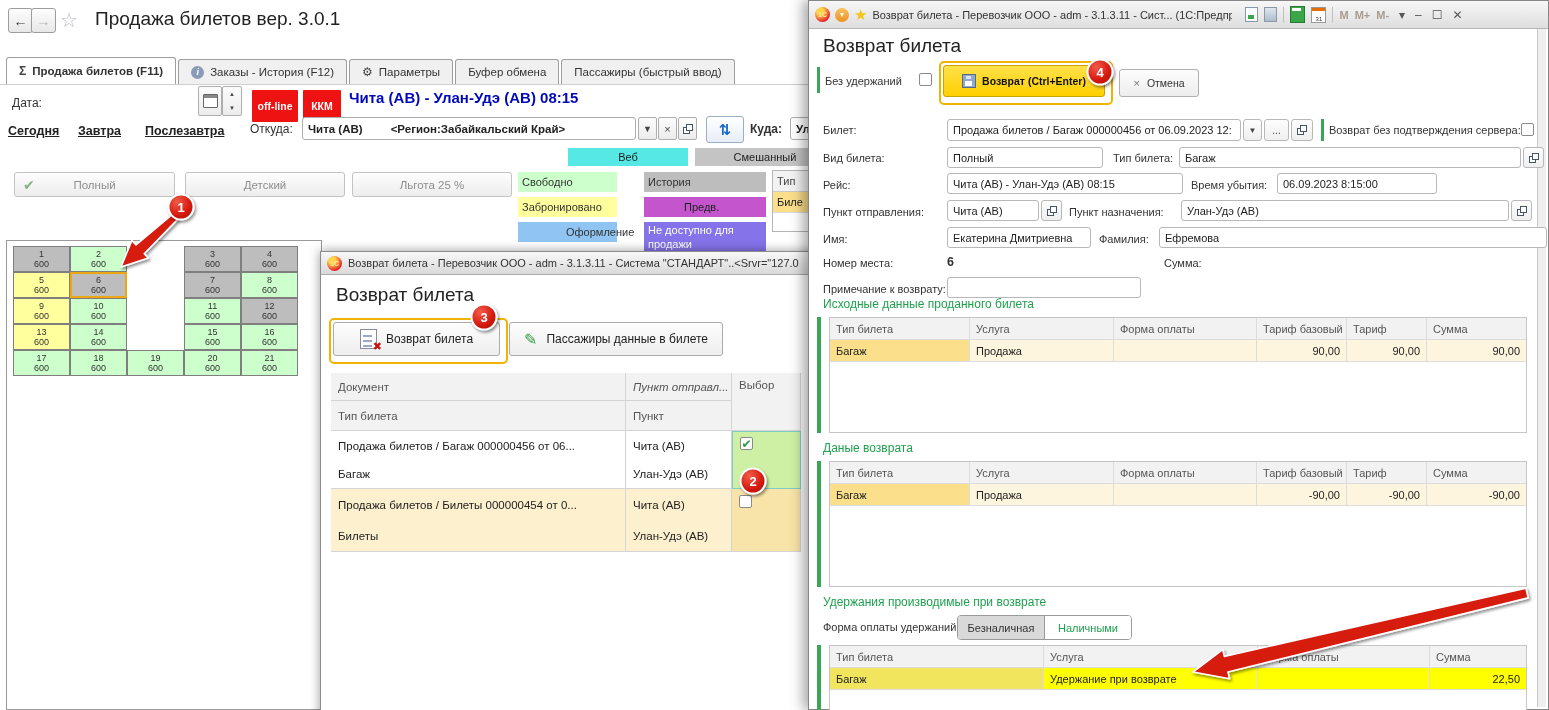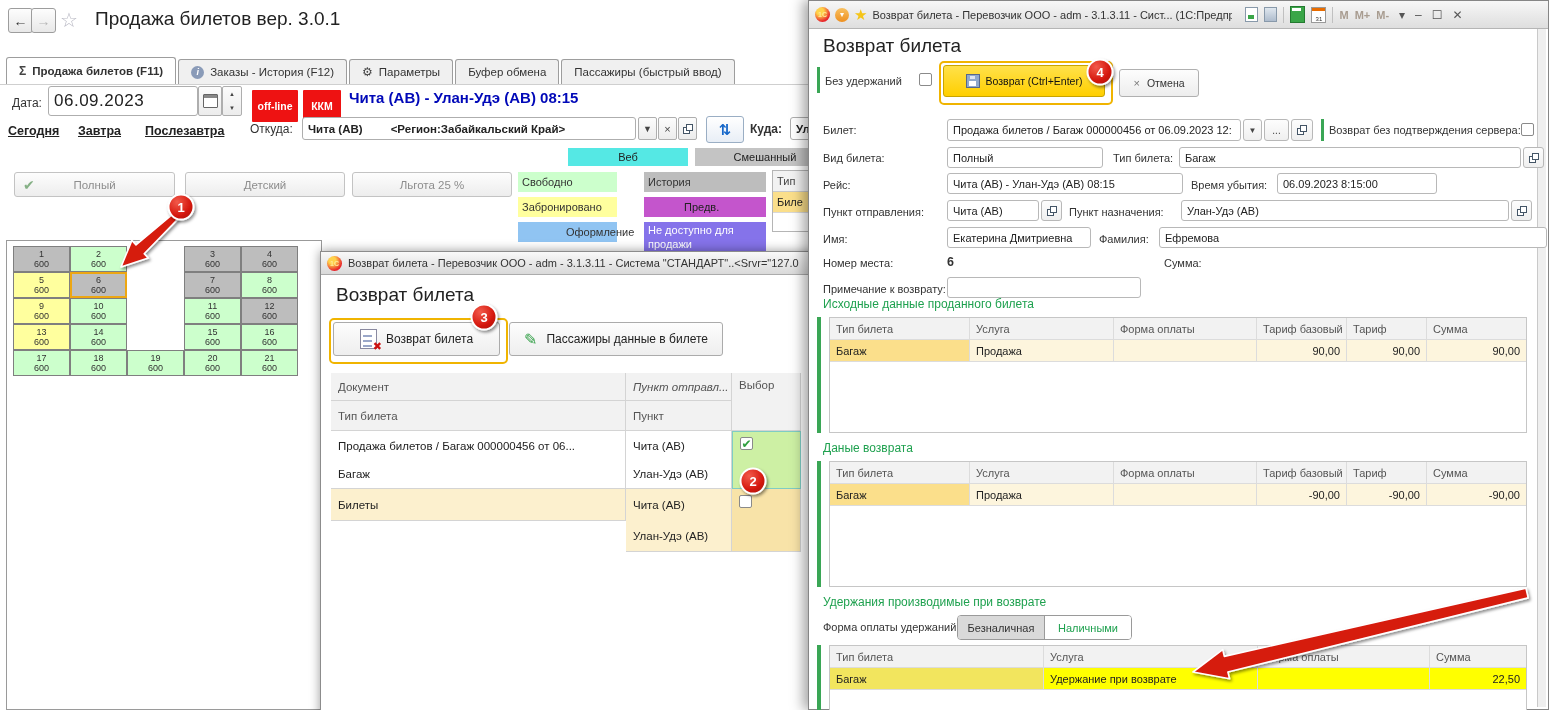--- a/index.html
+++ b/index.html
@@ -104,21 +104,21 @@
     background-image:linear-gradient(#fff,#fff);background-size:9px 3px;background-repeat:no-repeat;background-position:1px 1px;}
   .ic-cal31{width:13px;height:14px;background:#fff;border:1px solid #999;position:relative;font-size:6px;
     display:flex;align-items:flex-end;justify-content:center;color:#333;}
   .ic-cal31::before{content:"";position:absolute;top:0;left:0;right:0;height:3px;background:#e86c00;}
   .memtxt{color:#a89c90;font-size:11px;font-weight:bold;}
   .wctl{color:#555;font-size:12px;margin-left:4px;}
   .sep{width:1px;height:16px;background:#c0c0c0;}
   .rheading{position:absolute;left:14px;top:34px;font-size:19px;color:#222;}
   .grnbar{position:absolute;width:3px;background:#3aa655;}
   .ybtn{position:absolute;border:1px solid #c8a400;border-radius:3px;background:linear-gradient(#ffe14a,#ffcf00);
-    display:flex;align-items:center;justify-content:center;gap:6px;font-size:10.5px;font-weight:normal;color:#111;box-sizing:border-box;text-align:center;}
+    display:flex;align-items:center;justify-content:center;gap:6px;font-size:10.5px;font-weight:bold;color:#111;box-sizing:border-box;text-align:center;}
   .ic-save{width:12px;height:12px;background:#8fa8cc;border:1px solid #56688c;position:relative;}
   .ic-save::before{content:"";position:absolute;left:2px;bottom:1px;width:7px;height:5px;background:#fff;}
   .ic-save::after{content:"";position:absolute;left:3px;top:1px;width:5px;height:3px;background:#dde4f0;}
   .graybtn{position:absolute;border:1px solid #b0b0b0;border-radius:3px;background:linear-gradient(#fdfdfd,#ededed);
     display:flex;align-items:center;justify-content:center;gap:7px;font-size:10.5px;color:#333;box-sizing:border-box;}
   .xic{color:#777;font-size:11px;}
   .rlbl{position:absolute;font-size:11px;color:#333;white-space:nowrap;}
   .rfield{position:absolute;background:#fff;border:1px solid #b8b8b8;border-radius:3px;display:flex;align-items:center;
     padding:0 5px;box-sizing:border-box;font-size:11px;color:#222;white-space:nowrap;overflow:hidden;}
   .mini{position:absolute;border:1px solid #b8b8b8;border-radius:3px;background:linear-gradient(#fdfdfd,#efefef);
@@ -177,21 +177,20 @@
         <div class="tab">
           <span>Буфер обмена</span>
         </div>
         <div class="tab">
           <span>Пассажиры (быстрый ввод)</span>
         </div>
       </div>
     <div class="content-line"></div>
 
     <div class="lbl" style="left:12px;top:96px;font-size:12px;">Дата:</div>
-    <div class="field date-field" style="left:48px;top:86px;width:150px;height:30px;">06.09.2023</div>
     <div class="sqbtn" style="left:198px;top:86px;width:24px;height:30px;">
         <span class="ic-cal"></span>
       </div>
     <div class="sqbtn spinner" style="left:222px;top:86px;width:20px;height:30px;">
         <span>▲</span>
         <span>▼</span>
       </div>
     <div class="badge" style="left:252px;top:90px;width:46px;">off-line</div>
     <div class="badge" style="left:303px;top:90px;width:38px;">ККМ</div>
     <div class="route" style="left:349px;top:89px;">Чита (АВ) - Улан-Удэ (АВ) 08:15</div>
@@ -358,20 +357,21 @@
     <div class="dlgbtn" style="left:188px;top:70px;width:214px;height:34px;">
       <span class="ic-pencil">✎</span>
       <span>Пассажиры данные в билете</span>
     </div>
 
     <div class="dcol" style="left:10px;width:295px;">
       <div class="dcell dhdr" style="height:28px;">Документ</div>
       <div class="dcell dhdr" style="height:30px;">Тип билета</div>
       <div class="dcell" style="height:29px;border-bottom:none;">Продажа билетов / Багаж 000000456 от 06...</div>
       <div class="dcell" style="height:29px;">Багаж</div>
+      <div class="dcell cream" style="height:31px;border-bottom:none;">Продажа билетов / Билеты 000000454 от 0...</div>
       <div class="dcell cream" style="height:32px;">Билеты</div>
     </div>
 
     <div class="dcol" style="left:305px;width:106px;">
       <div class="dcell dhdr" style="height:28px;font-style:italic;">Пункт отправл...</div>
       <div class="dcell dhdr" style="height:30px;">Пункт</div>
       <div class="dcell" style="height:29px;border-bottom:none;">Чита (АВ)</div>
       <div class="dcell" style="height:29px;">Улан-Удэ (АВ)</div>
       <div class="dcell cream" style="height:31px;border-bottom:none;">Чита (АВ)</div>
       <div class="dcell cream" style="height:32px;">Улан-Удэ (АВ)</div>

